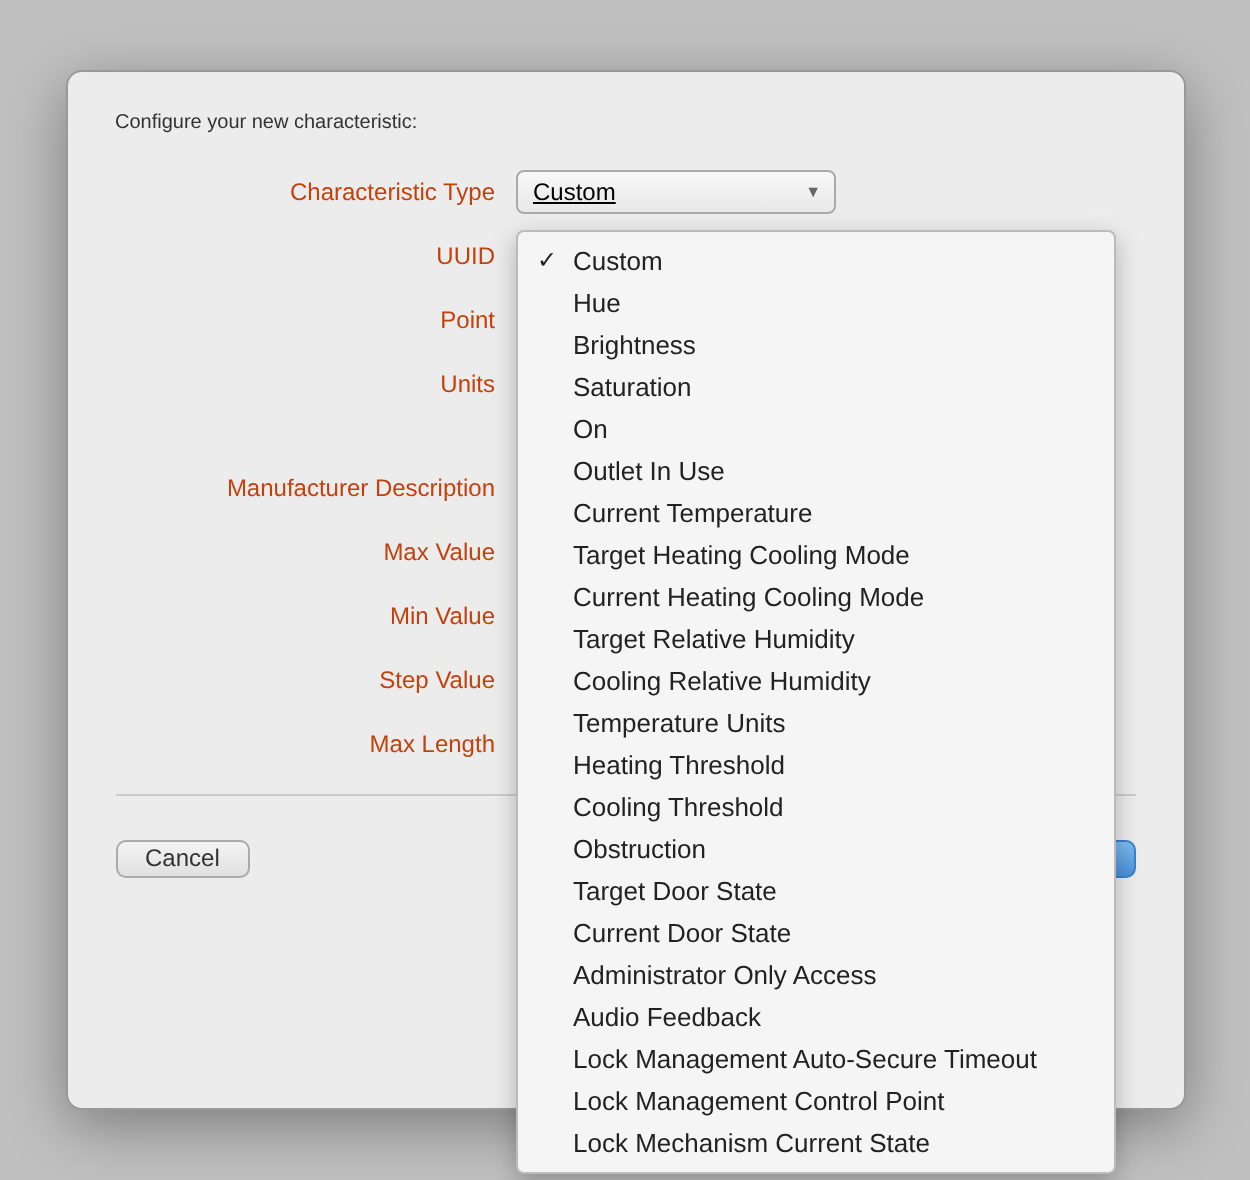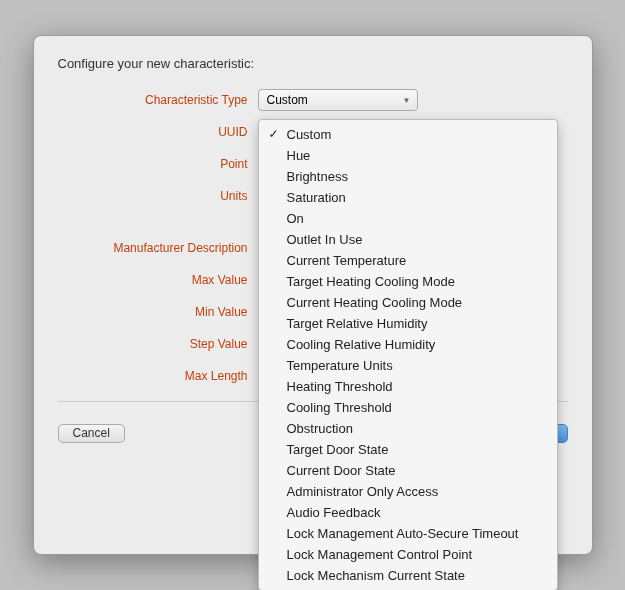--- a/index.html
+++ b/index.html
@@ -20,21 +20,21 @@
       border: 1px solid #999;
       border-radius: 8px;
       width: 560px;
       min-height: 520px;
       box-shadow: 0 8px 30px rgba(0,0,0,0.35);
       padding: 20px 24px 16px 24px;
       position: relative;
     }
 
     .dialog-title {
-      font-size: 13px;
+      font-size: 10px;
       color: #333;
       margin-bottom: 18px;
     }
 
     .form-area {
       display: flex;
       flex-direction: column;
       gap: 10px;
       position: relative;
     }
@@ -64,20 +64,21 @@
       border-radius: 4px;
       background: white;
       padding: 0 6px;
       font-size: 12px;
       width: 180px;
     }
 
     .select-container {
       position: relative;
       display: inline-block;
+      text-decoration: underline;
     }
 
     .select-display {
       height: 22px;
       border: 1px solid #aaa;
       border-radius: 4px;
       background: linear-gradient(to bottom, #f8f8f8, #e8e8e8);
       padding: 0 20px 0 8px;
       font-size: 12px;
       min-width: 160px;

